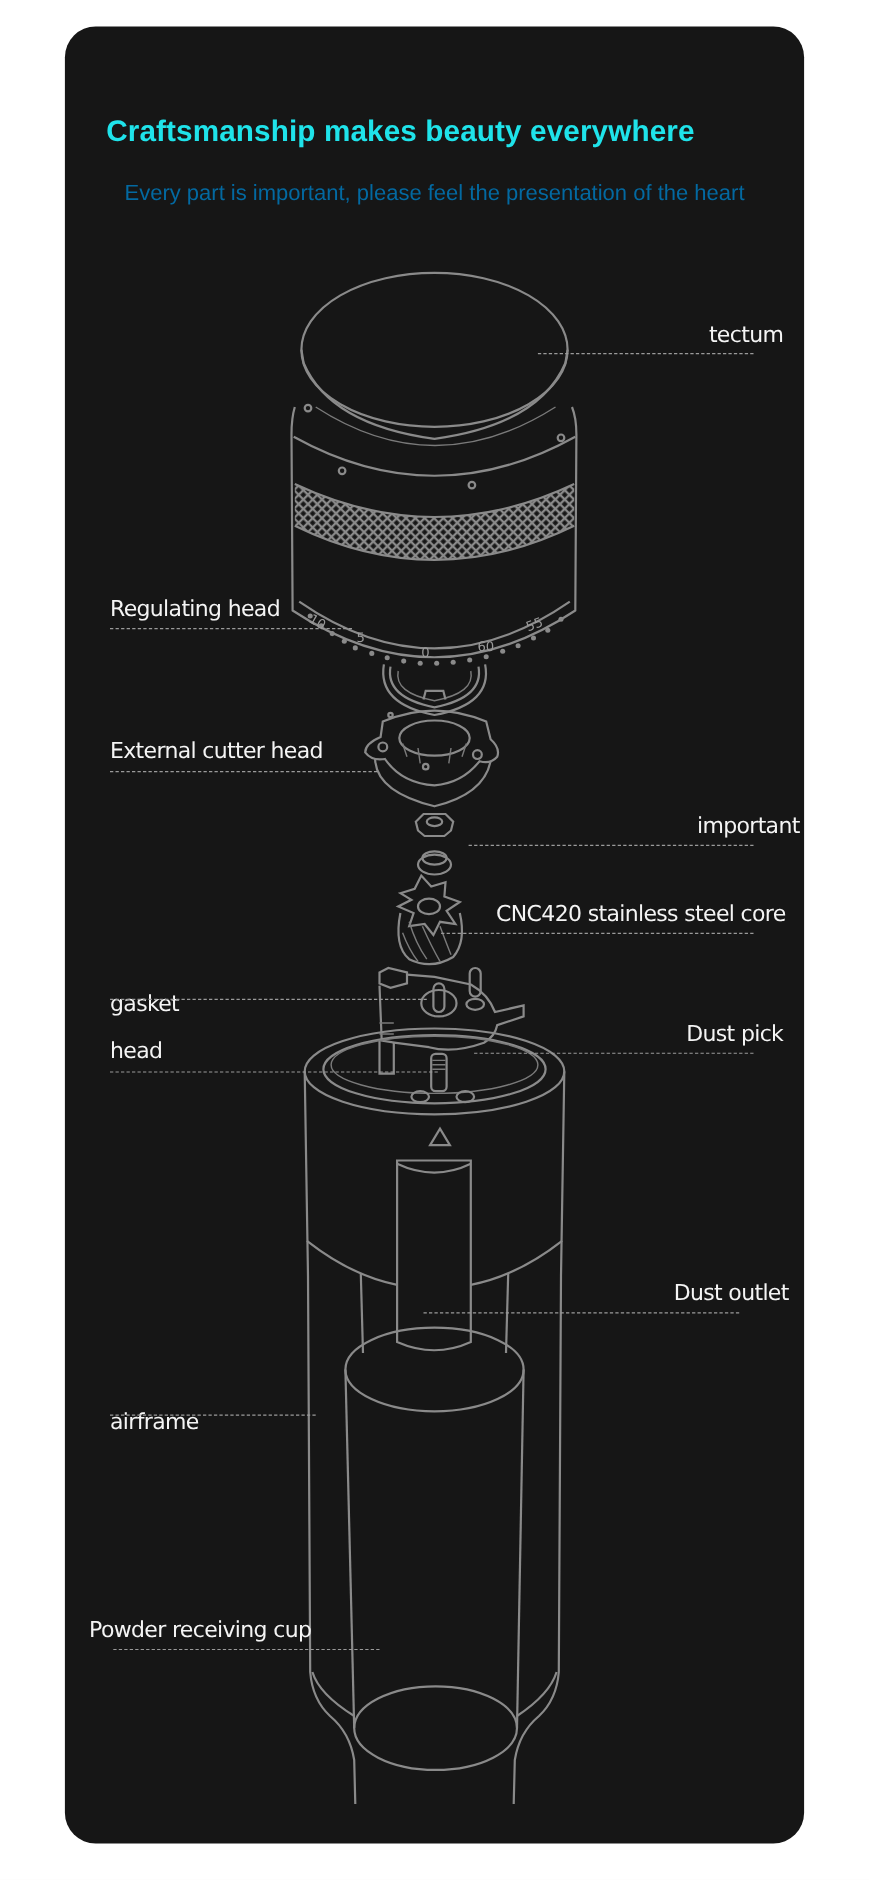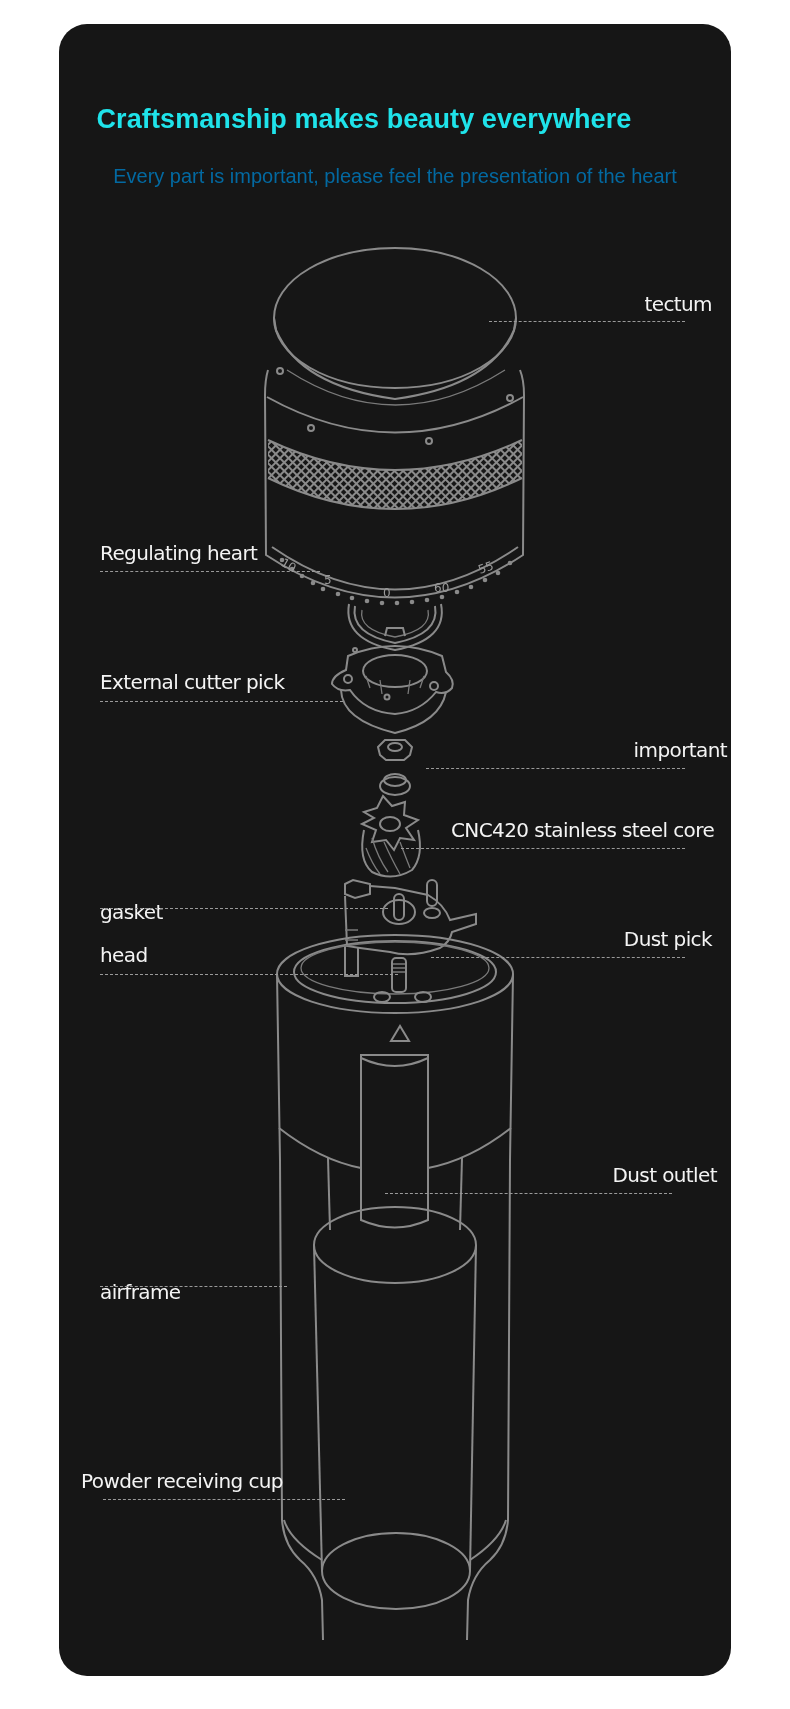--- a/index.html
+++ b/index.html
@@ -150,24 +150,24 @@
     <path d="M476 1245 L470 1571"></path>
     <ellipse cx="396" cy="1571" rx="74" ry="38"></ellipse>
     <path d="M284 1520 Q290 1540 322 1560"></path>
     <path d="M506 1520 Q500 1540 470 1560"></path>
   </g>
 </svg>
 
 <div class="label right" style="right:78px; top:292px;">tectum</div>
 <div class="leader" style="left:489px; width:196px; top:321px;"></div>
 
-<div class="label" style="left:100px; top:541px;">Regulating heart</div>
+<div class="label" style="left:100px; top:541px;">Regulating head</div>
 <div class="leader" style="left:100px; width:220px; top:571px;"></div>
 
-<div class="label" style="left:100px; top:670px;">External cutter pick</div>
+<div class="label" style="left:100px; top:670px;">External cutter head</div>
 <div class="leader" style="left:100px; width:243px; top:701px;"></div>
 
 <div class="label right" style="right:63px; top:738px;">important</div>
 <div class="leader" style="left:426px; width:259px; top:768px;"></div>
 
 <div class="label" style="left:451px; top:818px;">CNC420 stainless steel core</div>
 <div class="leader" style="left:401px; width:284px; top:848px;"></div>
 
 <div class="label" style="left:100px; top:900px;">gasket</div>
 <div class="leader" style="left:100px; width:288px; top:908px;"></div>

